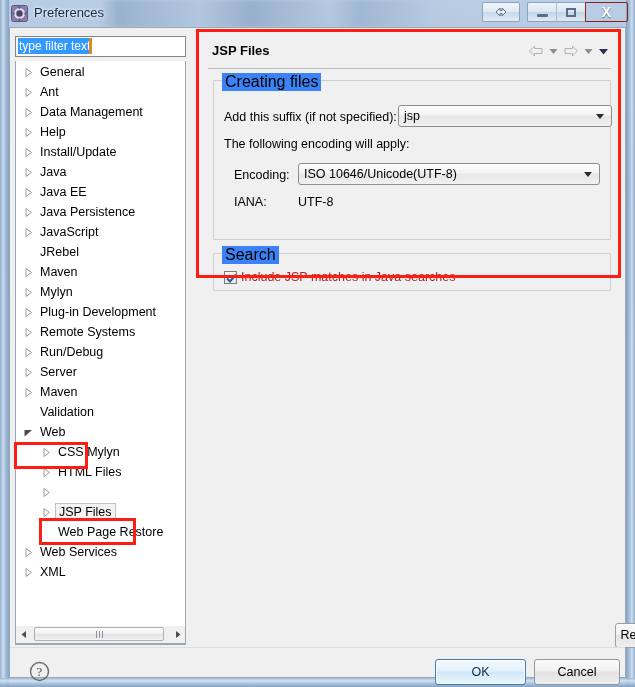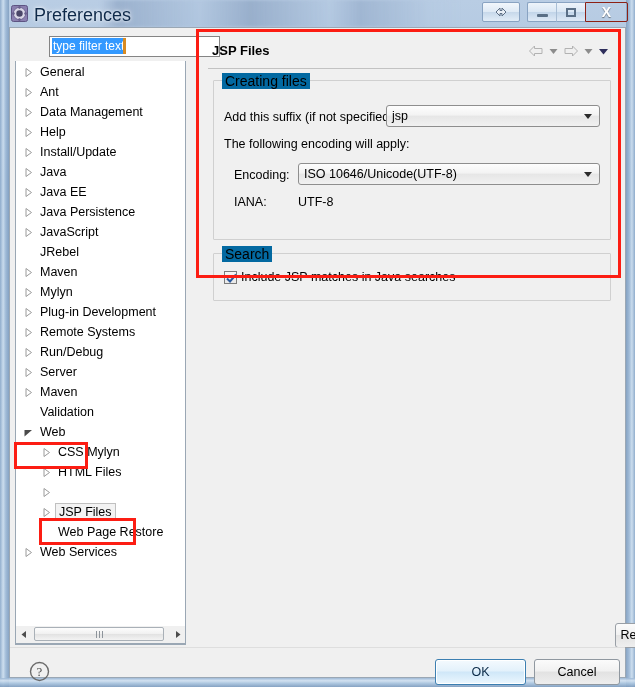--- a/index.html
+++ b/index.html
@@ -67,21 +67,21 @@
     left: 0; top: 0; width: 635px; height: 27px;
   }
   #title-icon {
     position: absolute;
     left: 11px; top: 5px;
     width: 17px; height: 17px;
   }
   #title-text {
     position: absolute;
     left: 34px; top: 5px;
-    font-size: 18px;
+    font-size: 13px;
     color: #0f2a4a;
     text-shadow: 0 0 3px rgba(255,255,255,0.9), 0 0 6px rgba(255,255,255,0.7);
     white-space: nowrap;
   }
   .wbtn {
     position: absolute;
     top: 2px;
     height: 20px;
     box-sizing: border-box;
     border: 1px solid #89a3c2;
@@ -152,21 +152,20 @@
     box-sizing: border-box;
     border: 1px solid #848484;
     background: #fff;
     font-family: "Liberation Sans", sans-serif;
     font-size: 12px;
     padding: 0 2px;
     line-height: 19px;
     color: #000;
     overflow: hidden;
     white-space: nowrap;
-    margin-left: 34px;
   }
   #filter-sel {
     background: #3399ff;
     color: #fff;
     padding: 1px 0 1px 1px;
   }
   #filter-caret {
     display: inline-block;
     width: 1px;
     height: 14px;
@@ -292,32 +291,32 @@
 
   .groupbox {
     position: absolute;
     box-sizing: border-box;
     border: 1px solid #d0d0d0;
     border-radius: 1px;
   }
   .group-legend {
     position: absolute;
     top: -8px; left: 8px;
-    background: #0369a1;
+    background: #3b82f6;
     padding: 0 3px;
-    font-size: 14px;
+    font-size: 16px;
     color: #000;
   }
   #grp-creating {
     left: 13px; top: 45px;
     width: 398px; height: 160px;
   }
   #grp-search {
     left: 13px; top: 218px;
-    width: 398px; height: 48px;
+    width: 398px; height: 38px;
   }
 
   .fld-label {
     position: absolute;
     font-size: 12.5px;
     color: #000;
     white-space: nowrap;
   }
   .combo {
     position: absolute;
@@ -338,21 +337,21 @@
   .combo-arrow {
     position: absolute;
     right: 7px; top: 8px;
     width: 0; height: 0;
     border-left: 4.5px solid transparent;
     border-right: 4.5px solid transparent;
     border-top: 5px solid #2b2b2b;
   }
 
   #lbl-suffix { left: 10px; top: 29px; }
-  #cmb-suffix { left: 172px; top: 24px; width: 214px; }
+  #cmb-suffix { left: 184px; top: 24px; width: 214px; }
   #lbl-encoding-note { left: 10px; top: 56px; text-align: right; }
   #lbl-encoding { left: 20px; top: 87px; }
   #cmb-encoding { left: 84px; top: 82px; width: 302px; }
   #lbl-iana { left: 20px; top: 114px; }
   #val-iana { left: 84px; top: 114px; }
 
   #chk-wrap {
     position: absolute;
     left: 10px; top: 16px;
     display: flex;
@@ -361,21 +360,21 @@
   .checkbox {
     width: 13px; height: 13px;
     box-sizing: border-box;
     border: 1px solid #7c7c7c;
     background: linear-gradient(180deg,#f6f6f6 0%, #e9e9e9 100%);
     position: relative;
     margin-right: 4px;
     flex: none;
   }
   .checkbox svg { position: absolute; left: 1px; top: 1px; }
-  #chk-label { font-size: 12.5px; color: #000000; white-space: nowrap; }
+  #chk-label { font-size: 12.5px; color: #b91c1c; white-space: nowrap; }
 
   
   .btn {
     position: absolute;
     box-sizing: border-box;
     border: 1px solid #999fa6;
     border-radius: 3px;
     background: linear-gradient(180deg,#fbfbfb 0%, #f1f1f1 46%, #e3e3e3 50%, #efefef 100%);
     font-family: "Liberation Sans", sans-serif;
     font-size: 12.5px;
@@ -684,20 +683,28 @@
           <div class="tree-row lvl1">
             <span class="tlabel">Web Page Restore</span>
           </div>
           <div class="tree-row lvl0">
             <span class="tw">
               <svg width="9" height="9" viewBox="0 0 9 9">
                 <path d="M2 0.5 L7.5 4.5 L2 8.5 Z" fill="none" stroke="#9a9a9a" stroke-width="1"></path>
               </svg>
             </span>
             <span class="tlabel">Web Services</span>
+          </div>
+          <div class="tree-row lvl0">
+            <span class="tw">
+              <svg width="9" height="9" viewBox="0 0 9 9">
+                <path d="M2 0.5 L7.5 4.5 L2 8.5 Z" fill="none" stroke="#9a9a9a" stroke-width="1"></path>
+              </svg>
+            </span>
+            <span class="tlabel">XML</span>
           </div>
         </div>
     </div>
 
     <div id="tree-hscroll">
       <div class="hs-arrow" id="hs-left">
         <svg width="7" height="7" viewBox="0 0 7 7">
             <path d="M5 0 L5 7 L0.5 3.5 Z" fill="#4d4d4d"></path>
           </svg>
       </div>

